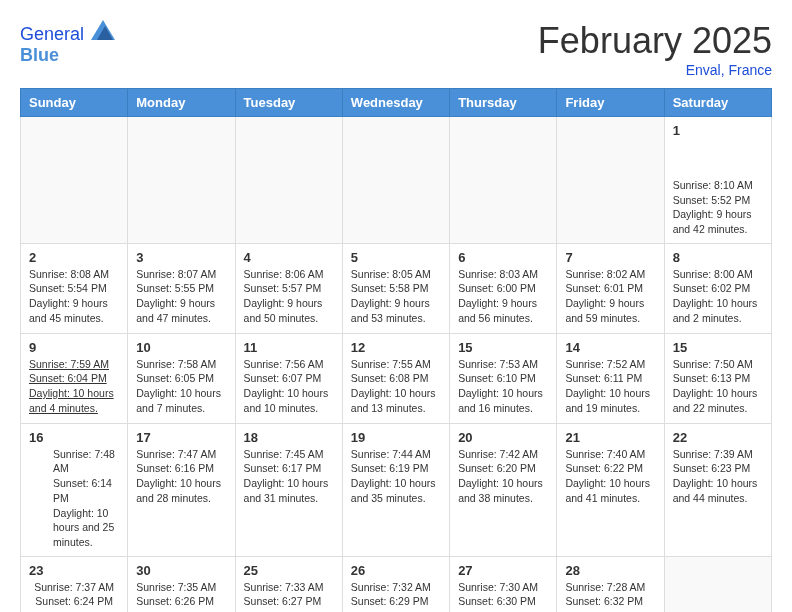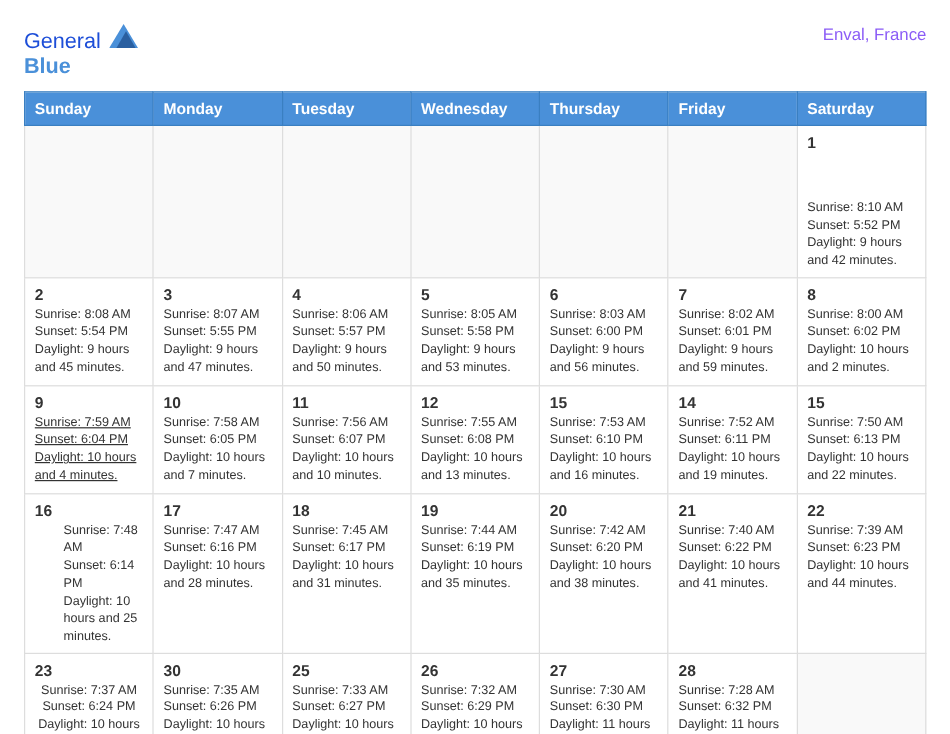--- a/index.html
+++ b/index.html
@@ -38,21 +38,21 @@
     .title-area {
       text-align: right;
     }
     .month-title {
       font-size: 36px;
       font-weight: normal;
       color: #333;
     }
     .location {
       font-size: 14px;
-      color: #8b5cf6;
+      color: #1d4ed8;
     }
     .calendar {
       width: 100%;
       border-collapse: collapse;
       border: 1px solid #ccc;
     }
     .calendar th {
       background-color: #4a90d9;
       color: #fff;
       text-align: left;
@@ -98,20 +98,21 @@
       <span class="logo-text-general">General</span>
       <svg class="logo-icon" viewBox="0 0 24 20" xmlns="http://www.w3.org/2000/svg">
         <polygon points="0,20 12,0 24,20" fill="#4a90d9"></polygon>
         <polygon points="6,20 14,6 22,20" fill="#2a5fa0"></polygon>
       </svg>
       <br>
       <span class="logo-text-blue">Blue</span>
     </div>
   </div>
   <div class="title-area">
+    <div class="month-title">February 2025</div>
     <div class="location">Enval, France</div>
   </div>
 </div>
 
 <table class="calendar">
   <thead>
     <tr>
     <th>Sunday</th>
         <th>Monday</th>
         <th>Tuesday</th>

